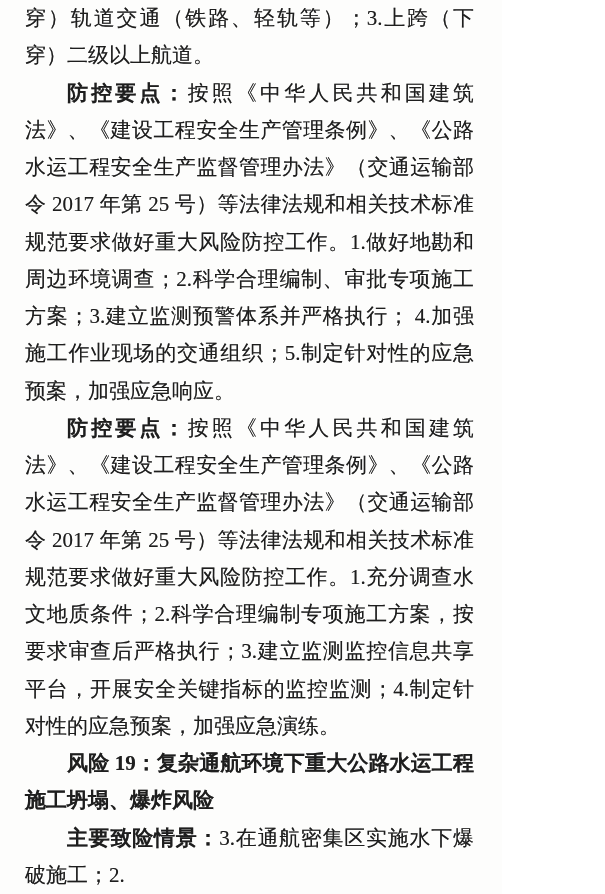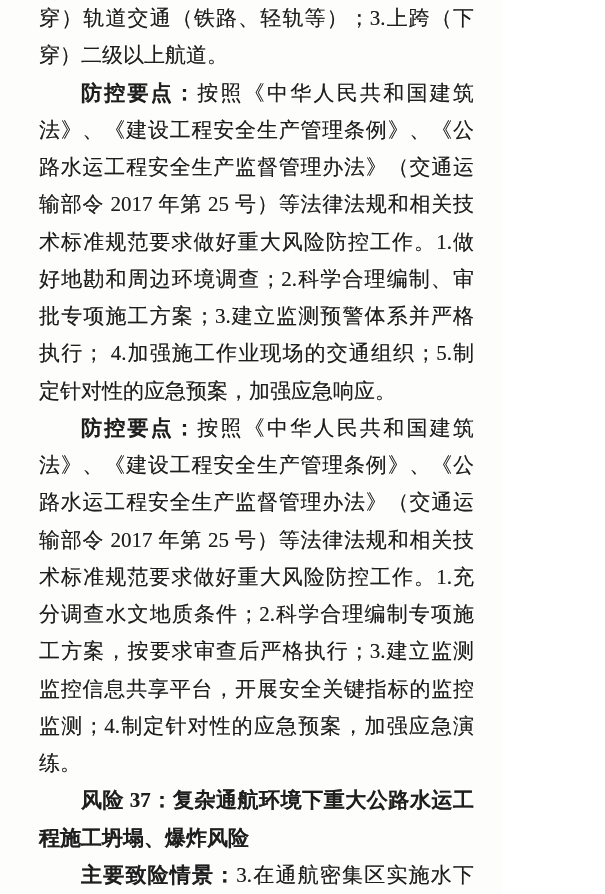--- a/index.html
+++ b/index.html
@@ -5,21 +5,21 @@
   html, body {
     margin: 0;
     padding: 0;
     background: #ffffff;
   }
   .page {
     position: relative;
     box-sizing: border-box;
     width: 502px;
     height: 894px;
-    padding: 0 28px 0 39px;
+    padding: 0 28px 0 25px;
     background: #fdfdfc;
     color: #1e1e1e;
     font-family: "Liberation Serif", "DejaVu Serif", serif;
     font-size: 21px;
     line-height: 37.25px;
     text-align: justify;
     overflow: hidden;
     
     text-shadow: 0 0 0.5px rgba(30,30,30,0.55);
   }
@@ -48,20 +48,20 @@
     <span class="run run-bold">防控要点：</span><span class="run">按照《中华人民共和国建筑法》、《建设工程安全生产管理条例》、《公路水运工程安全生产监督管理办法》（交通运输部令 2017 年第 25 号）等法律法规和相关技术标准规范要求做好重大风险防控工作。1.做好地勘和周边环境调查；2.科学合理编制、审批专项施工方案；3.建立监测预警体系并严格执行； 4.加强施工作业现场的交通组织；5.制定针对性的应急预案，加强应急响应。</span>
   </p>
 
 
 
   <p class="para">
     <span class="run run-bold">防控要点：</span><span class="run">按照《中华人民共和国建筑法》、《建设工程安全生产管理条例》、《公路水运工程安全生产监督管理办法》（交通运输部令 2017 年第 25 号）等法律法规和相关技术标准规范要求做好重大风险防控工作。1.充分调查水文地质条件；2.科学合理编制专项施工方案，按要求审查后严格执行；3.建立监测监控信息共享平台，开展安全关键指标的监控监测；4.制定针对性的应急预案，加强应急演练。</span>
   </p>
 
   <p class="para">
-    <span class="run run-bold">风险 37：复杂通航环境下重大公路水运工程施工坍塌、爆炸风险</span>
+    <span class="run run-bold">风险 19：复杂通航环境下重大公路水运工程施工坍塌、爆炸风险</span>
   </p>
 
   <p class="para">
     <span class="run run-bold">主要致险情景：</span><span class="run">3.在通航密集区实施水下爆破施工；2.</span>
   </p>
 
 </div>
 
 </body></html>

